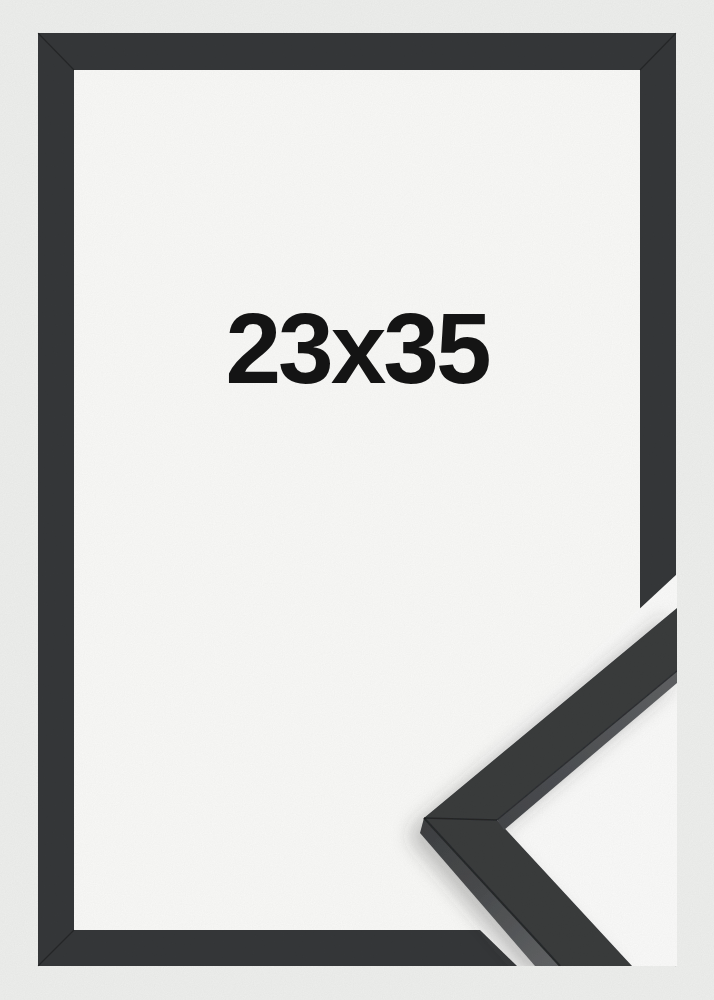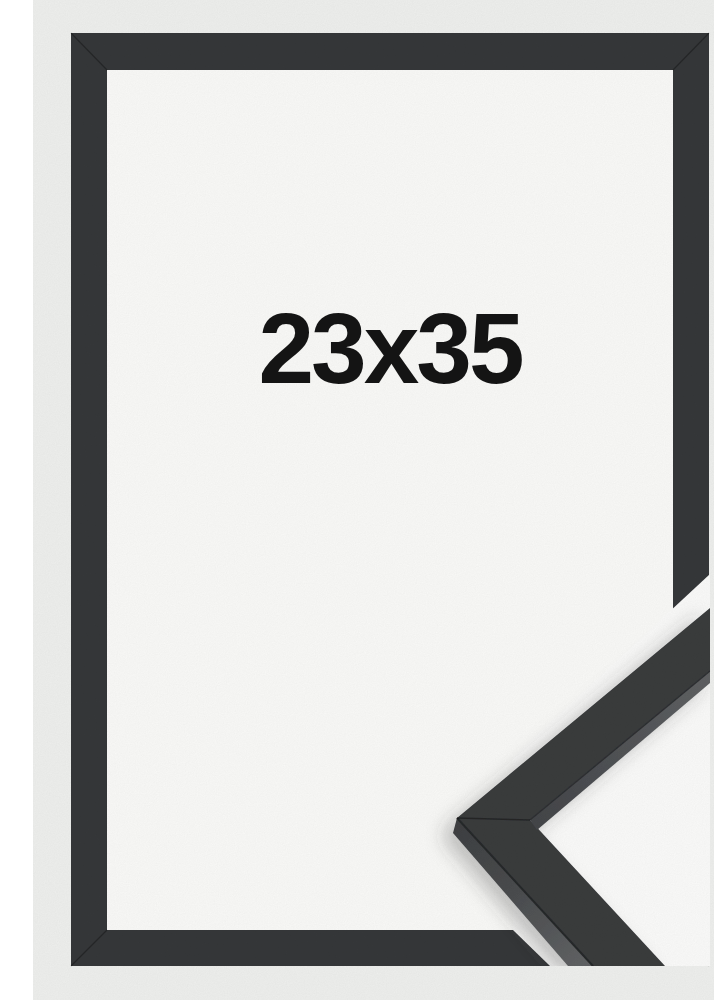--- a/index.html
+++ b/index.html
@@ -7,21 +7,20 @@
     padding: 0;
     width: 714px;
     height: 1000px;
     overflow: hidden;
     font-family: "Liberation Sans", sans-serif;
   }
   .stage {
     position: relative;
     width: 566px;
     height: 1000px;
-    margin-left: 33px;
   }
   .stage svg {
     display: block;
     width: 714px;
     height: 1000px;
   }
   .size-text {
     font-family: "Liberation Sans", "DejaVu Sans", sans-serif;
     font-weight: 700;
     font-size: 100px;

